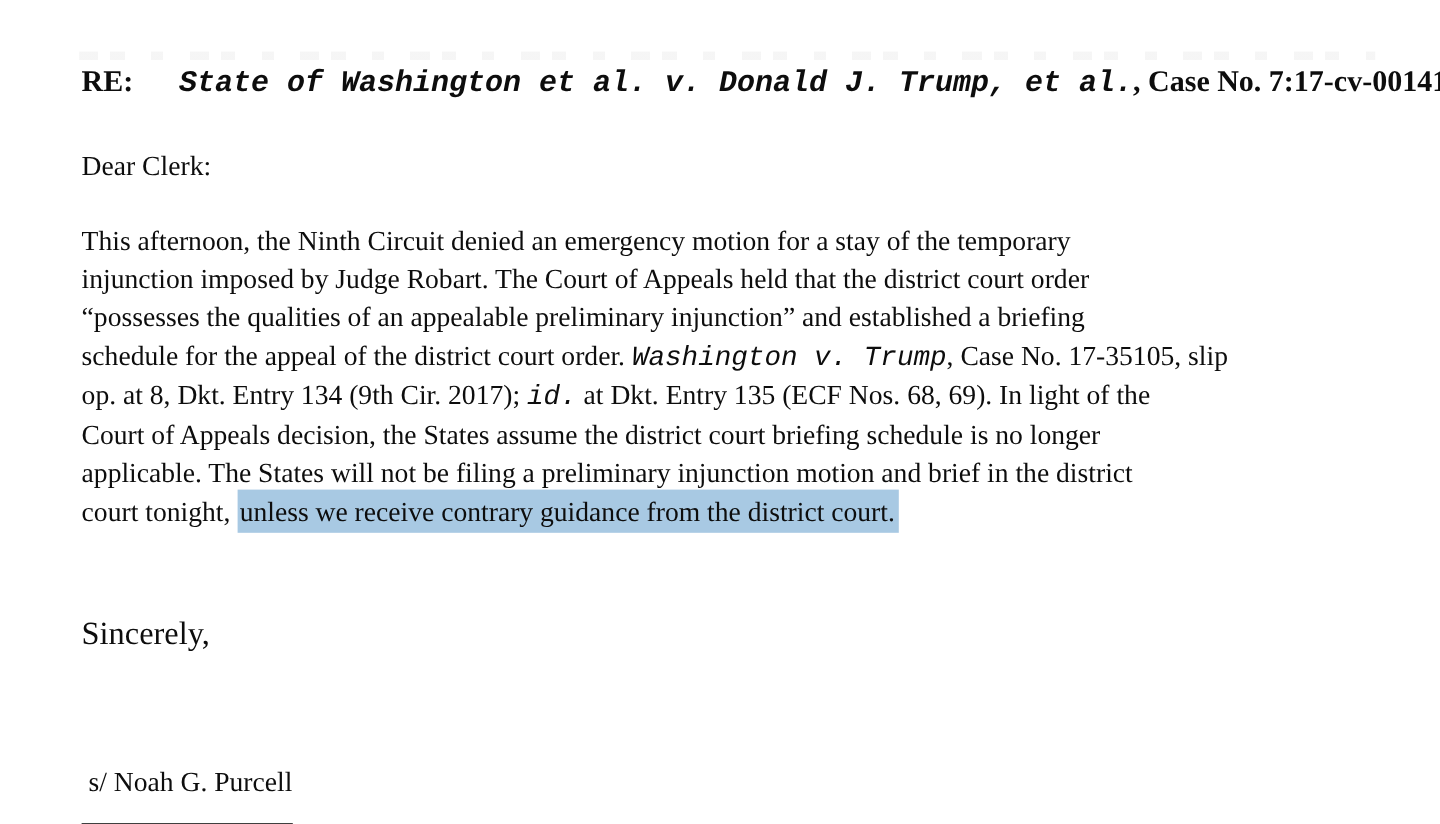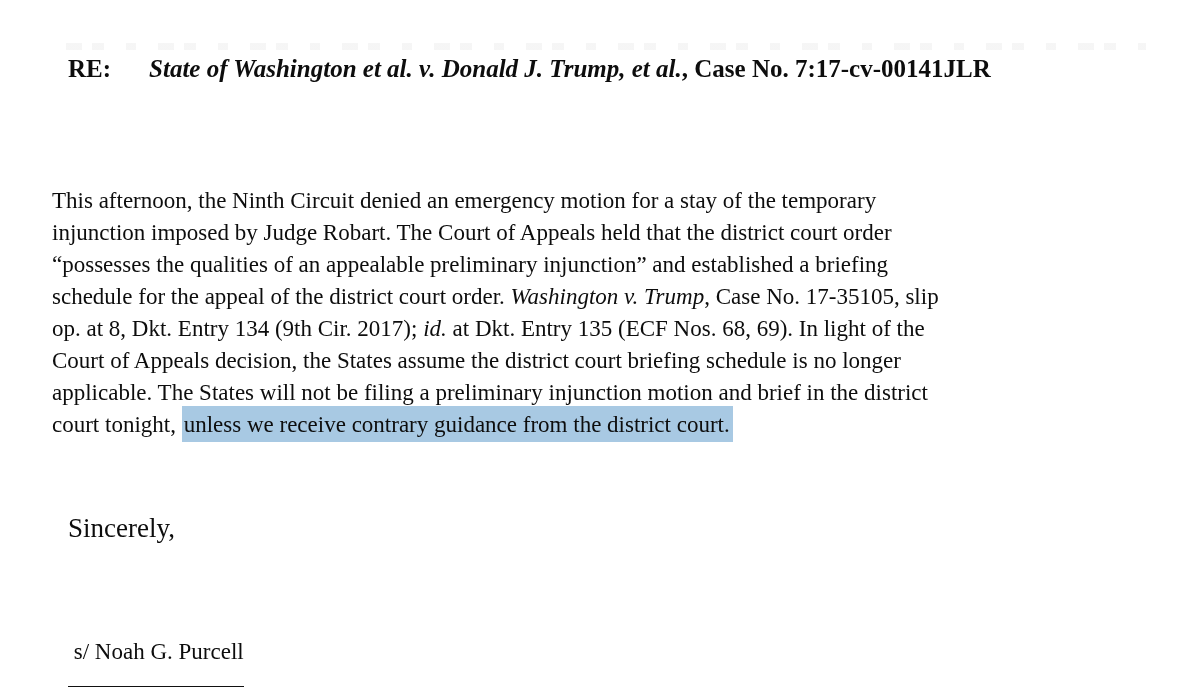--- a/index.html
+++ b/index.html
@@ -25,36 +25,36 @@
 
   .re-line {
     position: absolute; left: 68px; top: 53px;
     font-size: 25px; line-height: 32px; white-space: pre;
   }
   .salutation {
     position: absolute; left: 68px; top: 123px;
     font-size: 23px; line-height: 32px;
   }
   .paragraph {
-    position: absolute; left: 52px; top: 185px;
+    position: absolute; left: 68px; top: 185px;
     font-size: 23px; line-height: 32px; white-space: pre;
   }
   .line { white-space: pre; }
   .closing {
     position: absolute; left: 68px; top: 512px;
     font-size: 27px; line-height: 32px;
   }
   .sig-block {
     position: absolute; left: 68px; top: 572px;
     font-size: 23px; line-height: 32px; white-space: pre;
   }
 
   .seg { white-space: pre; }
   .bd { font-weight: bold; }
-  .it { font-style: italic; }
+  .it { font-style: italic; font-family: Liberation Mono, monospace; }
   .tab { margin-left: 38px; }
   .hl {
     background-color: var(--hl, #a8c9e3);
     padding: 6px 3px 5px 2px;
     text-align: center;
   }
   .sig-underline {
     display: inline-block;
     border-bottom: 2px solid #111;
     padding-bottom: 18px;
@@ -62,20 +62,21 @@
 </style>
 </head>
 <body style="background: rgb(255, 255, 255); color: rgb(13, 13, 13);">
 
 <div class="page">
 
   <div class="remnant"></div>
 
   <div class="re-line"><span class="seg bd">RE:</span><span class="seg bd it tab">State of Washington et al. v. Donald J. Trump, et al.</span><span class="seg bd">, Case No. 7:17-cv-00141JLR</span></div>
 
+  <div class="salutation">Dear Clerk:</div>
 
   <div class="paragraph"><div class="line"><span class="seg">This afternoon, the Ninth Circuit denied an emergency motion for a stay of the temporary</span></div><div class="line"><span class="seg">injunction imposed by Judge Robart. The Court of Appeals held that the district court order</span></div><div class="line"><span class="seg">“possesses the qualities of an appealable preliminary injunction” and established a briefing</span></div><div class="line"><span class="seg">schedule for the appeal of the district court order. </span><span class="seg it">Washington v. Trump</span><span class="seg">, Case No. 17-35105, slip</span></div><div class="line"><span class="seg">op. at 8, Dkt. Entry 134 (9th Cir. 2017); </span><span class="seg it">id.</span><span class="seg"> at Dkt. Entry 135 (ECF Nos. 68, 69). In light of the</span></div><div class="line"><span class="seg">Court of Appeals decision, the States assume the district court briefing schedule is no longer</span></div><div class="line"><span class="seg">applicable. The States will not be filing a preliminary injunction motion and brief in the district</span></div><div class="line"><span class="seg">court tonight, </span><span class="seg hl">unless we receive contrary guidance from the district court.</span></div></div>
 
   <div class="closing">Sincerely,</div>
 
   <div class="sig-block">
     <div><span class="sig-underline"> s/ Noah G. Purcell</span></div>
     
     
   </div>

